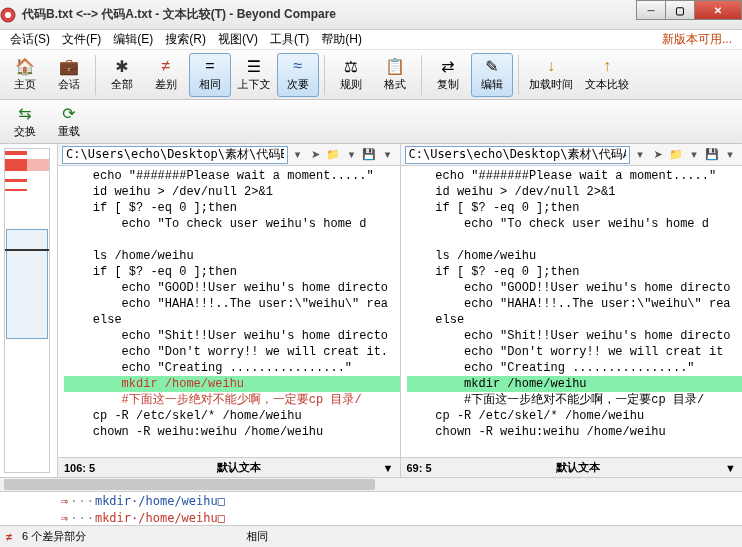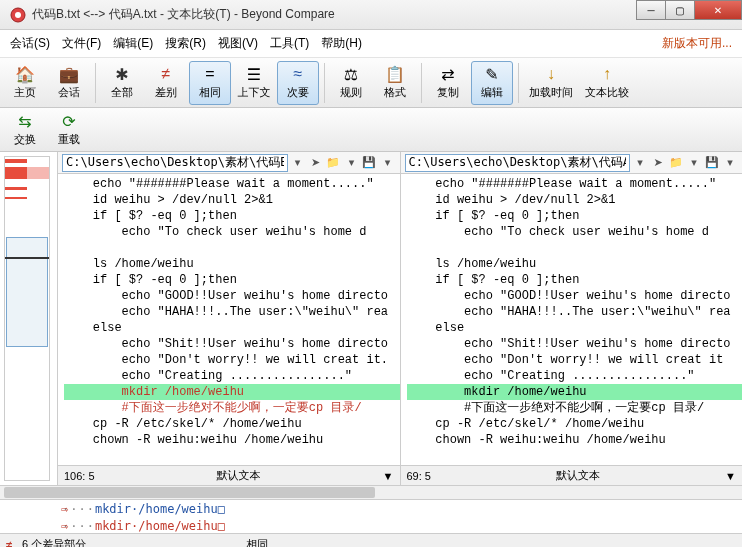--- a/index.html
+++ b/index.html
@@ -1,24 +1,24 @@
 <!DOCTYPE html>
 <html><head>
 <meta charset="utf-8">
 <style>
 * { margin: 0; padding: 0; box-sizing: border-box; }
 body { font-family: "Microsoft YaHei", Tahoma, sans-serif; font-size: 12px; background: #fff; overflow: hidden; width: 742px; height: 547px; }
-.titlebar { height: 30px; background: linear-gradient(#f5f5f5, #e8e8e8); border-bottom: 1px solid #ccc; display: flex; align-items: center; padding-left: 10px; position: relative; }
+.titlebar { height: 30px; background: linear-gradient(#f5f5f5, #e8e8e8); border-bottom: 1px solid #ccc; display: flex; align-items: center; padding-left: 0; position: relative; font-weight: bold; }
 .titlebar .app-icon { width: 16px; height: 16px; margin-right: 6px; }
 .titlebar .title { color: #333; font-size: 12px; }
 .winbtns { position: absolute; right: 0; top: 0; display: flex; }
 .winbtn { width: 30px; height: 20px; border: 1px solid #888; background: linear-gradient(#f8f8f8,#d8d8d8); margin-left: -1px; display: flex; align-items: center; justify-content: center; font-size: 10px; cursor: pointer; }
 .winbtn.min { border-top-left-radius: 0; }
 .winbtn.close { background: linear-gradient(#e56a5e,#c0392b); color:#fff; width: 48px; }
-.menubar { height: 28px; display: flex; align-items: center; padding: 0 4px; background: #fff; border-bottom: 1px solid #e4e4e4; }
+.menubar { height: 20px; display: flex; align-items: center; padding: 0 4px; background: #fff; border-bottom: 1px solid #e4e4e4; }
 .menubar .menu-item { padding: 2px 6px; cursor: pointer; }
 .menubar .right-link { margin-left: auto; color: #c2410c; cursor: pointer; padding-right: 6px; }
 .toolbar { height: 50px; background: linear-gradient(#fdfdfd,#e9e9e9); border-bottom: 1px solid #c8c8c8; display: flex; align-items: center; padding: 2px 4px; gap: 2px; }
 .tbtn { width: 42px; height: 44px; display: flex; flex-direction: column; align-items: center; justify-content: center; border: 1px solid transparent; border-radius: 3px; cursor: pointer; font-size: 11px; gap: 2px; }
 .tbtn.active { border: 1px solid #7aa7d0; background: linear-gradient(#eaf3fb,#c6dff5); }
 .tbtn .ico { height: 18px; display: flex; align-items: center; justify-content: center; font-size: 16px; }
 .tsep { width: 1px; height: 40px; background: #ccc; margin: 0 3px; }
 .toolbar2 { height: 44px; background: linear-gradient(#fdfdfd,#e9e9e9); border-bottom: 1px solid #c8c8c8; display: flex; align-items: center; padding: 2px 4px; gap: 2px; }
 .main { display: flex; height: 333px; }
 .gutter-left { width: 58px; display: flex; flex-direction: column; border-right: 1px solid #ccc; }
@@ -32,21 +32,21 @@
 .pane { flex: 1; display: flex; flex-direction: column; border-left: 1px solid #ccc; min-width: 0; }
 .pane:first-child { border-left: none; }
 .path-bar { height: 22px; display: flex; align-items: center; gap: 2px; padding: 0 4px; border-bottom: 1px solid #ccc; background: #f6f6f6; }
 .path-input { flex: 1; border: 1px solid #7aa7d0; padding: 1px 3px; font-family: Consolas, monospace; font-size: 12px; height: 18px; background: #fff; }
 .path-btn { width: 16px; height: 16px; display: inline-flex; align-items: center; justify-content: center; font-size: 11px; cursor: pointer; color: #555; }
 .folder-ico { color: #d4a54a; }
 .code-area { flex: 1; font-family: Consolas, "Courier New", monospace; font-size: 12px; line-height: 16px; overflow: hidden; white-space: pre; padding: 2px 0 2px 6px; color: #000; position: relative; }
 .code-line { height: 16px; white-space: pre; overflow: hidden; }
 .code-line.red { color: #c0392b; }
 .code-line.hl { background: #86efac; }
-.pane-status { height: 20px; display: flex; align-items: center; font-size: 11px; background: #f0f0f0; border-top: 1px solid #ccc; padding: 0 6px; gap: 16px; }
+.pane-status { height: 20px; display: flex; align-items: center; font-size: 11px; background: #f0f0f0; border-top: 1px solid #ccc; padding: 0 6px; gap: 16px; font-weight: bold; }
 .pane-status .center-label { margin-left: auto; margin-right: auto; }
 .hscroll { height: 14px; background: #f0f0f0; border-top: 1px solid #ccc; position: relative; }
 .hscroll .thumb { position: absolute; top:1px; bottom:1px; left:4px; width: 50%; background: #c8c8c8; border-radius: 2px; }
 .bottom-diffs { border-top: 1px solid #ccc; height: 34px; font-family: Consolas, monospace; font-size: 12px; }
 .diff-row { height: 17px; display: flex; align-items: center; padding-left: 62px; position: relative; }
 .diff-row .arrow { position: absolute; left: 61px; color: #c0392b; }
 .diff-row.blue { color: #2554a4; }
 .diff-row.red { color: #c0392b; }
 .spacer-dots { color: #888; letter-spacing: 1px; }
 .statusbar { height: 22px; background: #f0f0f0; border-top: 1px solid #ccc; display: flex; align-items: center; font-size: 11px; padding: 0 6px; gap: 10px; }

